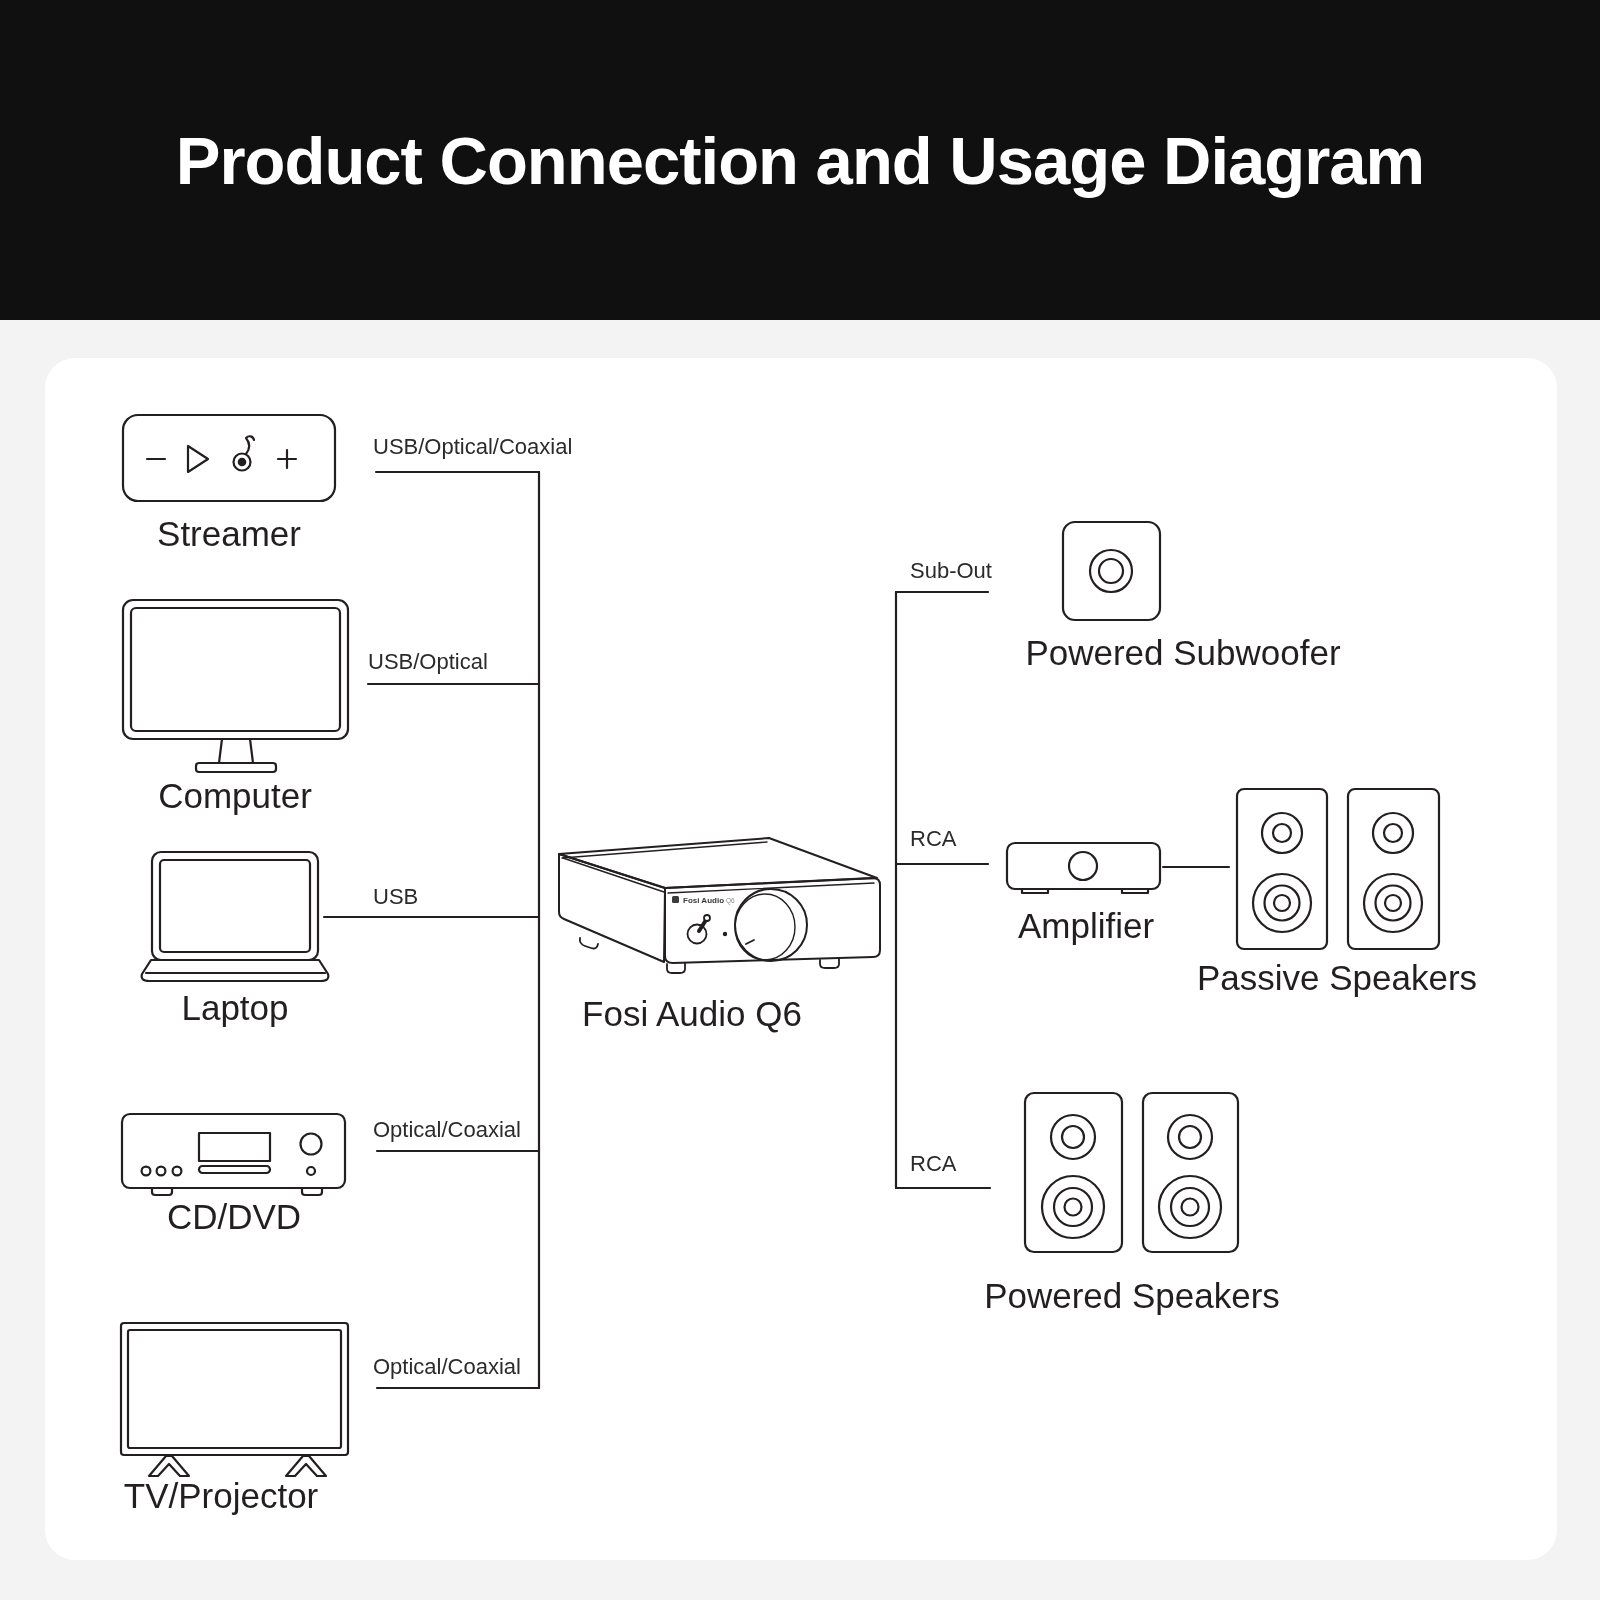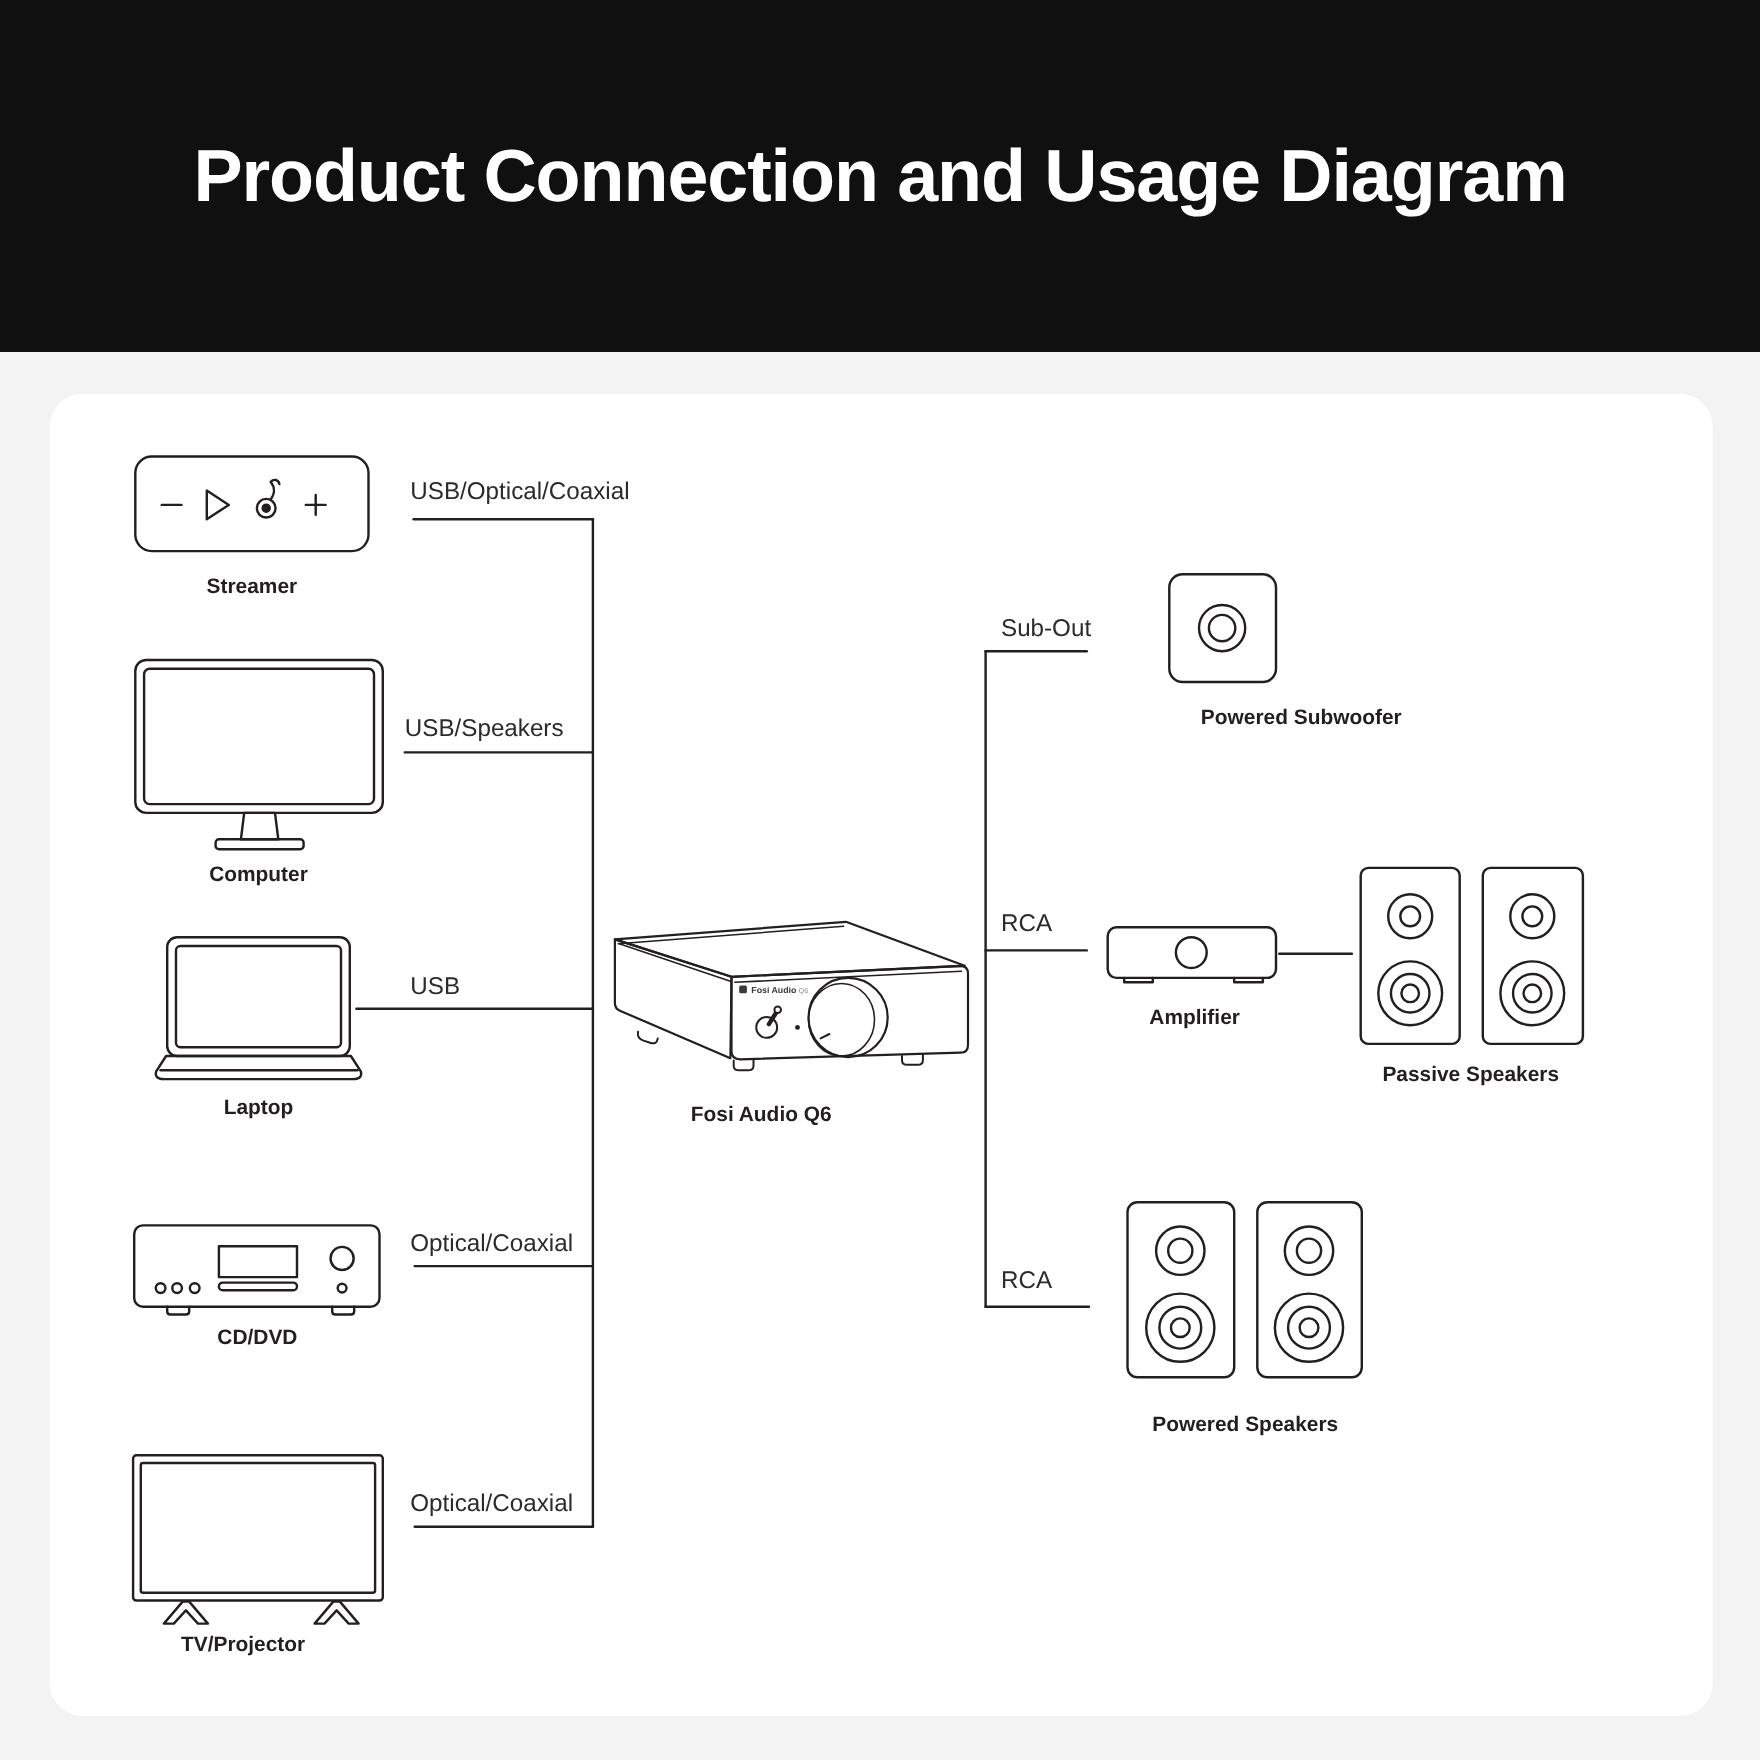--- a/index.html
+++ b/index.html
@@ -20,23 +20,22 @@
     margin:0;color:#ffffff;
     font-size:67px;font-weight:800;letter-spacing:-1px;
     font-family:"Liberation Sans", sans-serif;
   }
   #card{
     position:absolute;left:45px;top:358px;width:1512px;height:1202px;
     background:#ffffff;border-radius:30px;
   }
   svg#art{position:absolute;left:0;top:0;width:1600px;height:1600px;}
   .lbl{
-    position:absolute;font-size:19px;line-height:32px;color:#231f20;
+    position:absolute;font-size:35px;line-height:32px;color:#231f20;
     white-space:nowrap;
-    font-weight:bold;
   }
   .lbl.center{transform:translate(-50%,-50%);}
   .conn{
     position:absolute;font-size:22px;line-height:28px;color:#2b2b2b;
     white-space:nowrap;
   }
 </style>
 </head>
 <body>
 
@@ -189,21 +188,21 @@
   <div class="lbl center" style="left:235px;top:1008px">Laptop</div>
   <div class="lbl center" style="left:234px;top:1217px">CD/DVD</div>
   <div class="lbl center" style="left:221px;top:1496px">TV/Projector</div>
   <div class="lbl center" style="left:692px;top:1014px">Fosi Audio Q6</div>
   <div class="lbl center" style="left:1183px;top:653px">Powered Subwoofer</div>
   <div class="lbl center" style="left:1086px;top:926px">Amplifier</div>
   <div class="lbl center" style="left:1337px;top:978px">Passive Speakers</div>
   <div class="lbl center" style="left:1132px;top:1296px">Powered Speakers</div>
 
   <div class="conn" style="left:373px;top:433px">USB/Optical/Coaxial</div>
-  <div class="conn" style="left:368px;top:648px">USB/Speakers</div>
+  <div class="conn" style="left:368px;top:648px">USB/Optical</div>
   <div class="conn" style="left:373px;top:883px">USB</div>
   <div class="conn" style="left:373px;top:1116px">Optical/Coaxial</div>
   <div class="conn" style="left:373px;top:1353px">Optical/Coaxial</div>
   <div class="conn" style="left:910px;top:557px">Sub-Out</div>
   <div class="conn" style="left:910px;top:825px">RCA</div>
   <div class="conn" style="left:910px;top:1150px">RCA</div>
 
 </div>
 
 </body></html>

